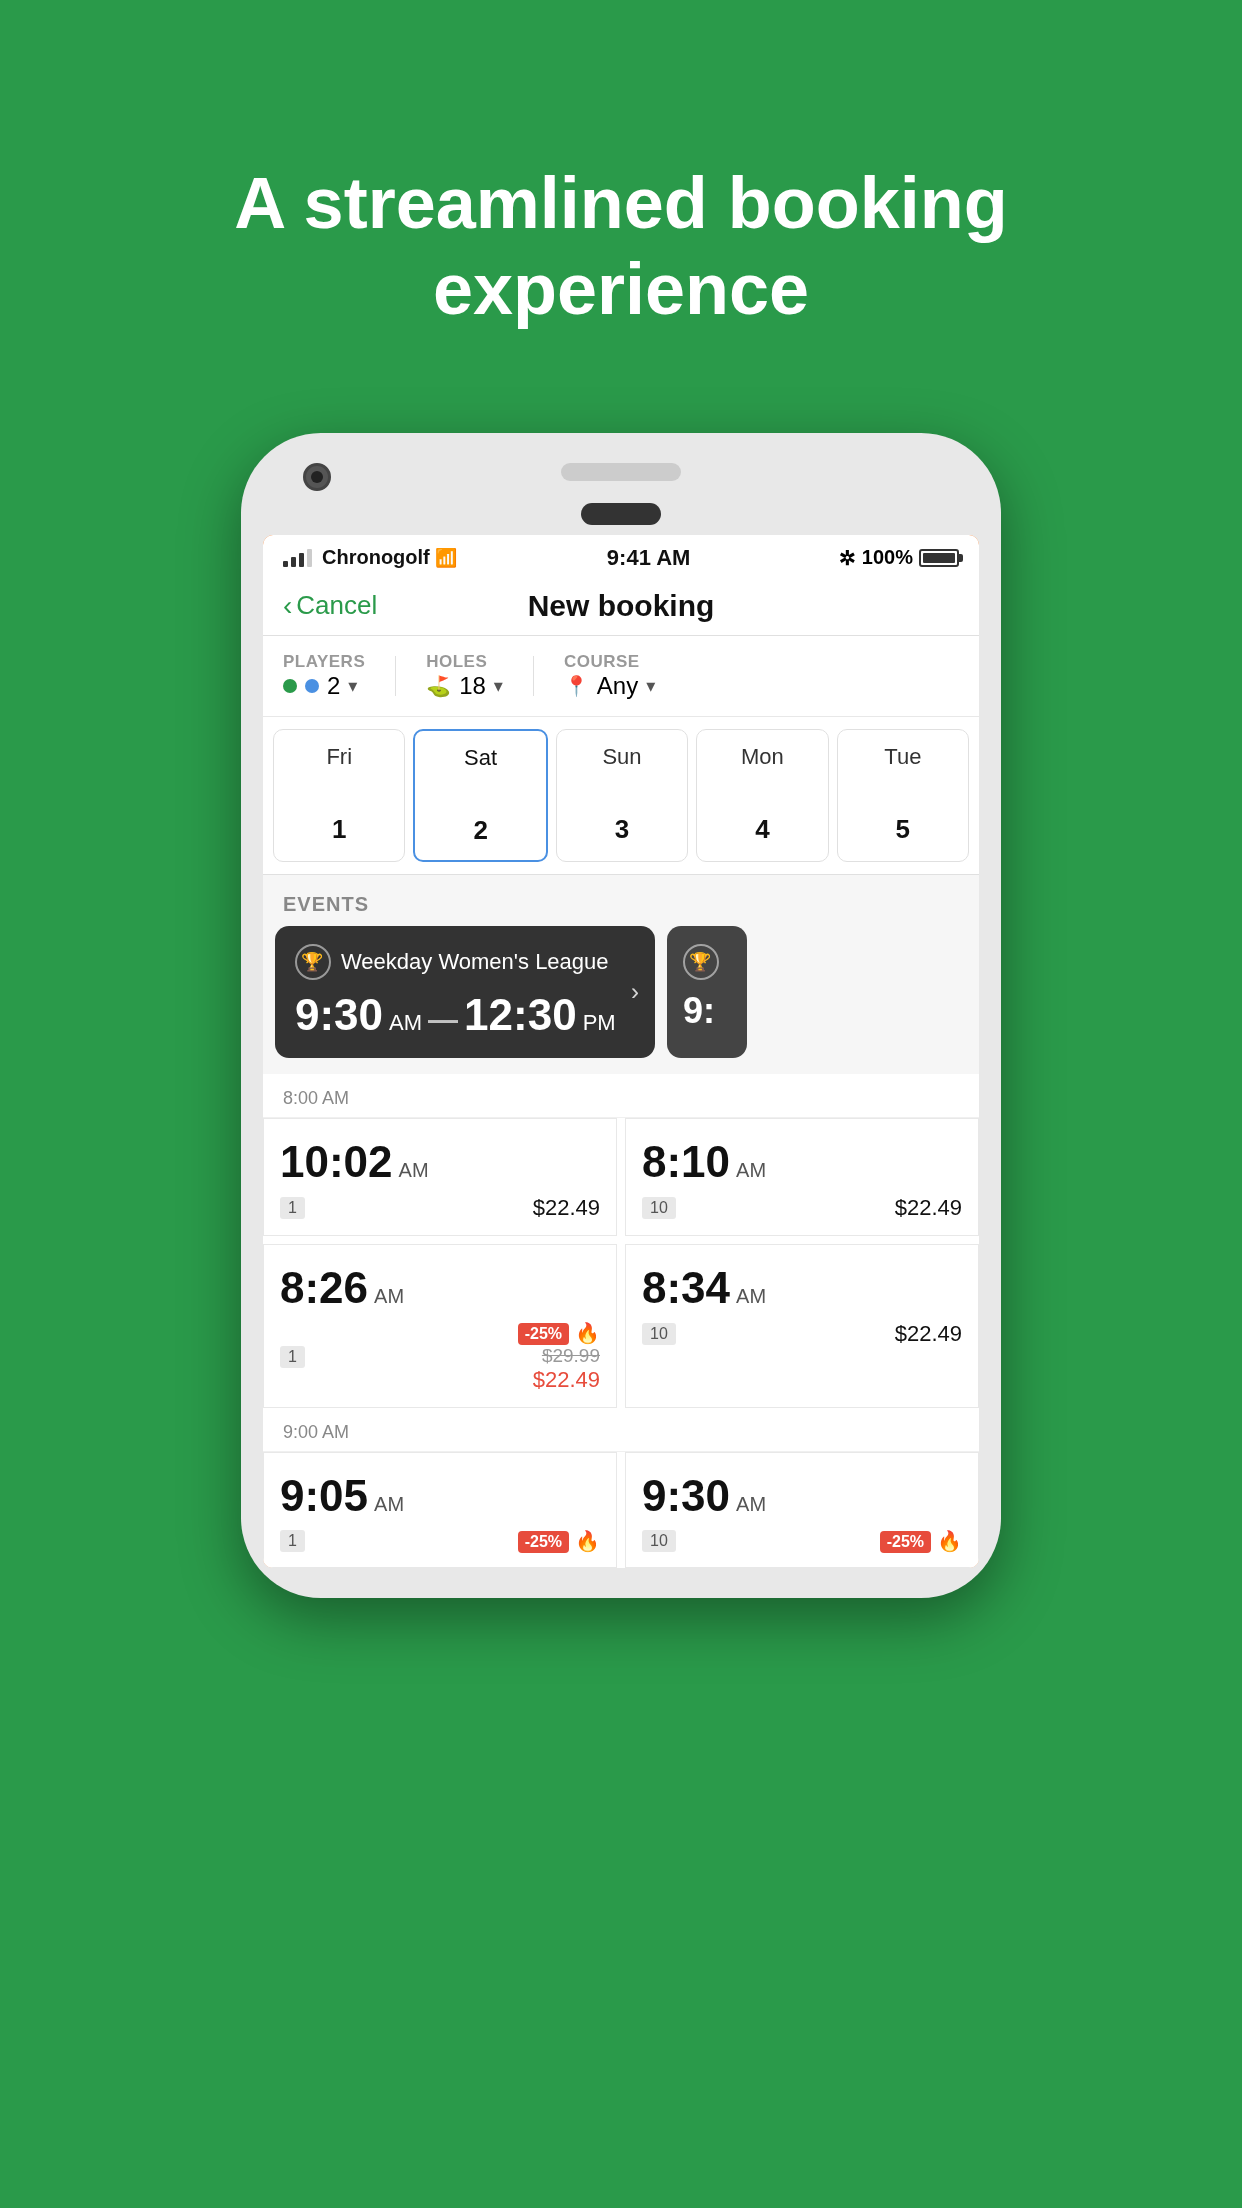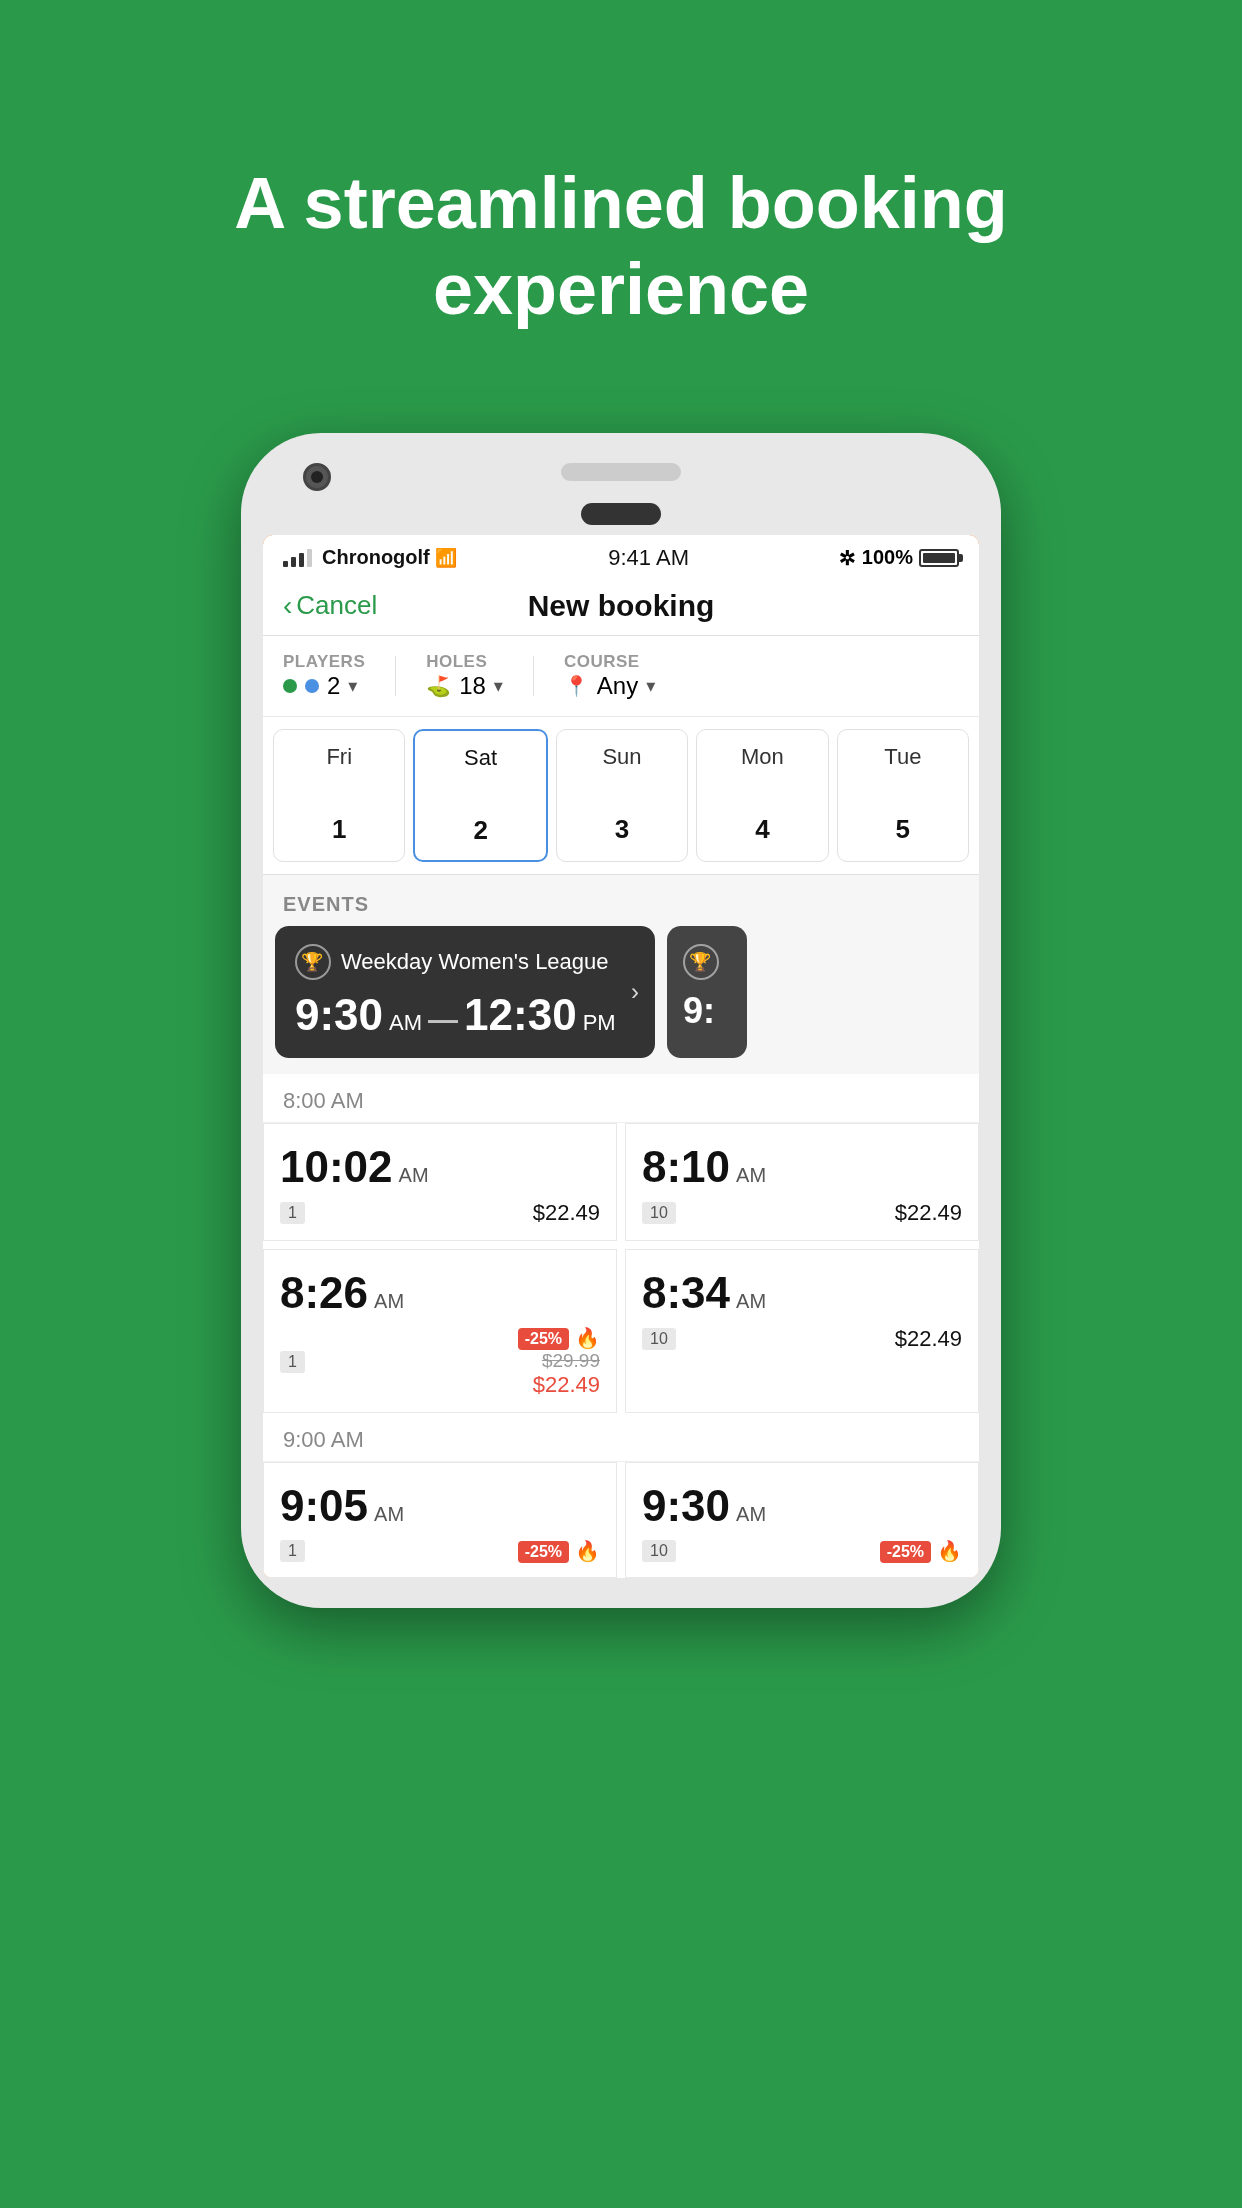--- a/index.html
+++ b/index.html
@@ -97,21 +97,21 @@
       padding: 10px 20px 6px;
       background: white;
       font-size: 22px;
       font-weight: 600;
     }
     .status-left { display: flex; align-items: center; gap: 6px; }
     .signal-bars { display: flex; align-items: flex-end; gap: 3px; margin-right: 4px; }
     .signal-bar { background: #333; border-radius: 1px; width: 5px; }
     .carrier-name { font-size: 20px; font-weight: 600; color: #111; }
     .wifi-icon { font-size: 18px; color: #333; }
-    .status-center { font-size: 22px; font-weight: 400; color: #111; }
+    .status-center { font-size: 22px; font-weight: 700; color: #111; }
     .status-right { display: flex; align-items: center; gap: 6px; font-size: 20px; }
     .battery-container { display: flex; align-items: center; gap: 4px; }
     .battery-box {
       width: 40px; height: 18px;
       border: 2px solid #333;
       border-radius: 3px;
       position: relative;
       display: flex;
       align-items: center;
       padding: 2px;
@@ -269,21 +269,21 @@
       min-width: 80px;
       max-width: 80px;
       color: white;
       overflow: hidden;
     }
 
     
     .time-section { background: white; }
     .time-group-header {
       padding: 14px 20px 8px;
-      font-size: 22px;
+      font-size: 18px;
       color: #888;
       font-weight: 400;
       border-bottom: 1px solid #f0f0f0;
     }
     .slots-grid {
       display: grid;
       grid-template-columns: 1fr 1fr;
       gap: 8px;
     }
     .slot-card {

